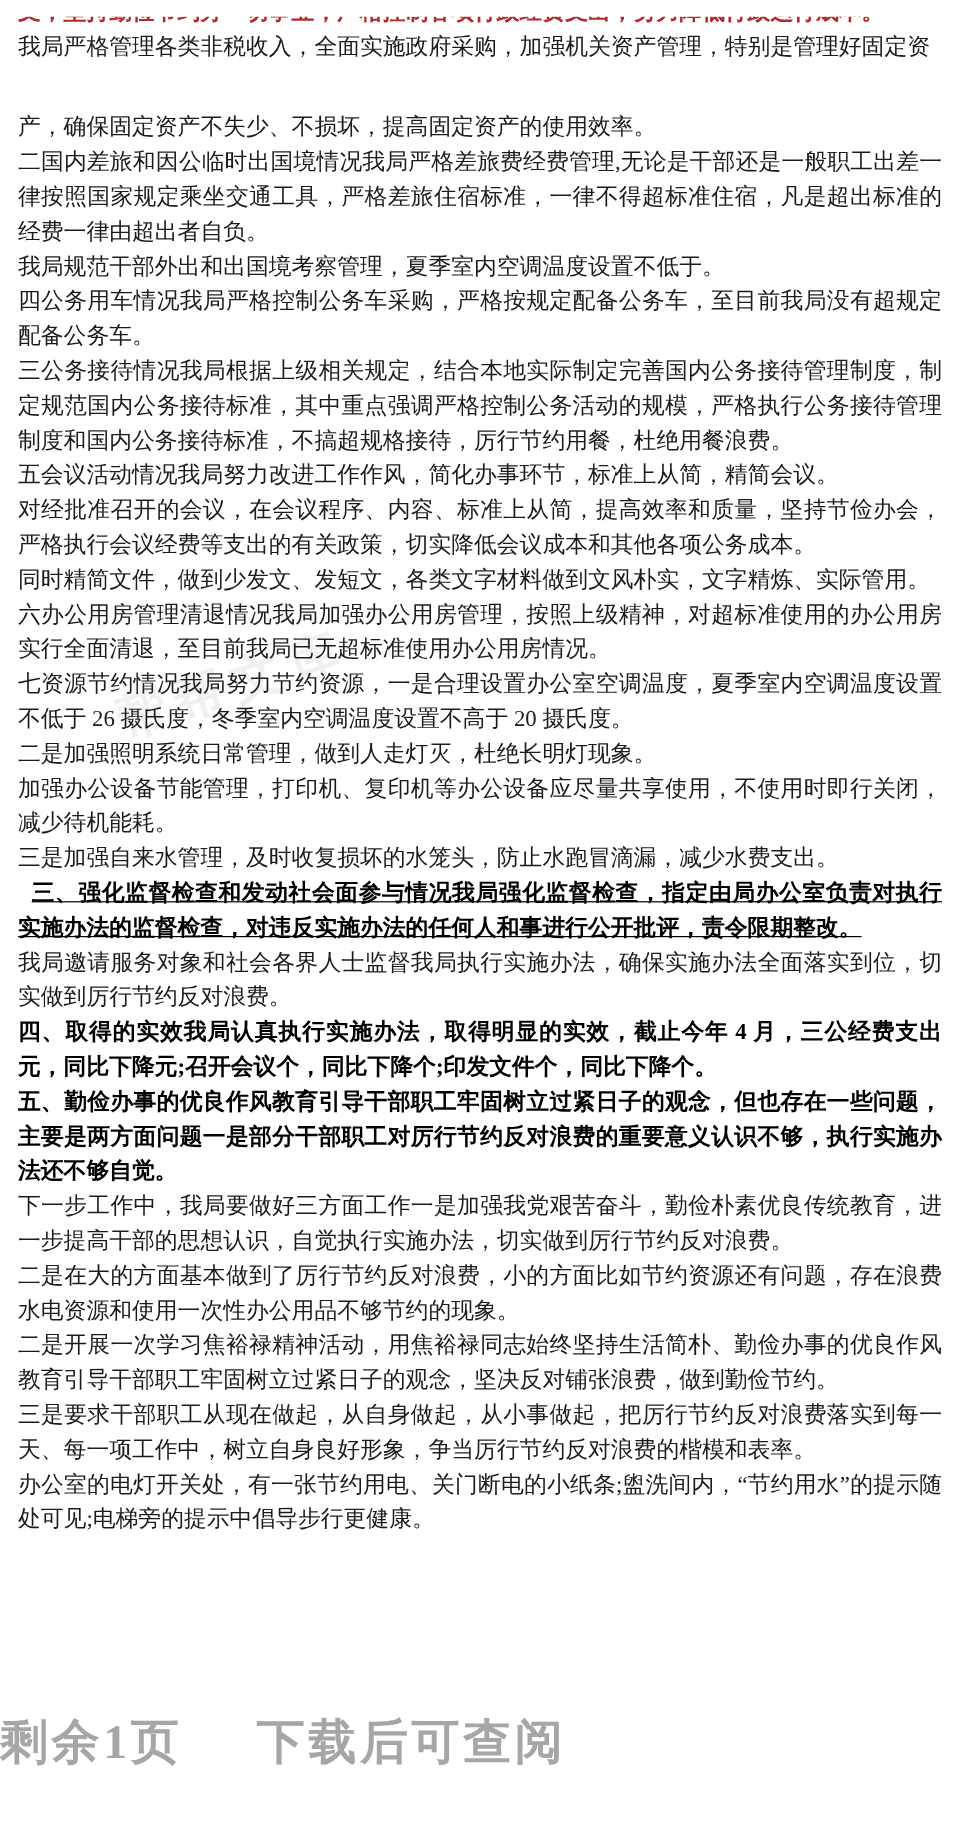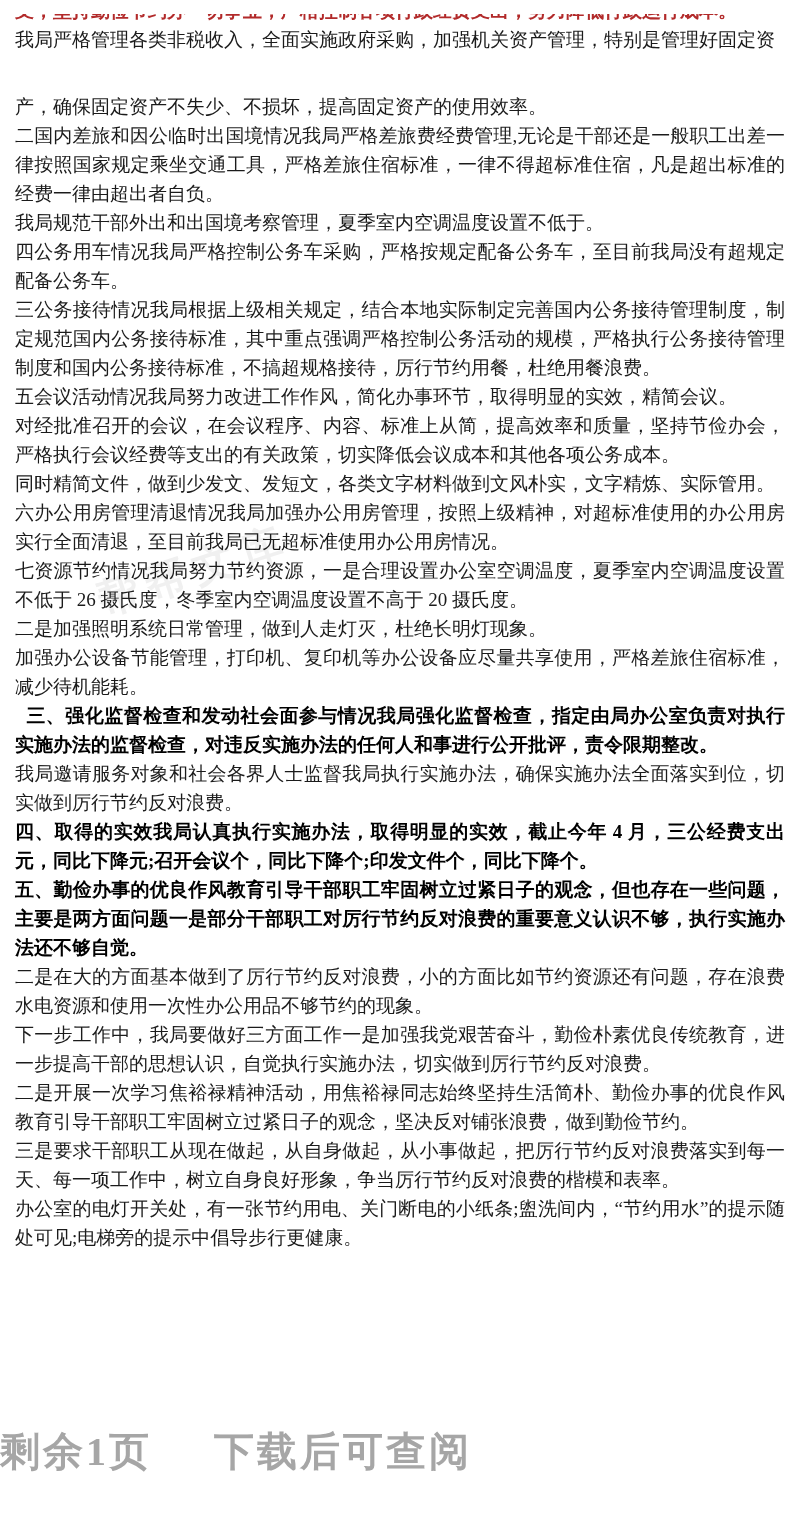--- a/index.html
+++ b/index.html
@@ -6,21 +6,21 @@
   body{
     width:800px;height:1525px;background:#ffffff;position:relative;overflow:hidden;
     font-family:"Liberation Serif","DejaVu Serif",serif;
   }
   .doc{
     position:absolute;top:14px;left:15px;right:15px;
     color:#1b1b1b;font-size:19px;line-height:29px;text-align:justify;
   }
   .para{margin:0;word-break:break-all;}
   .bold{font-weight:bold;color:#000000;}
-  .indent{text-indent:0.6em;}
+  .indent{text-indent:0.6em;text-decoration:underline;}
   .clip{height:11px;overflow:hidden;}
   .clip span{display:block;margin-top:-18px;line-height:29px;color:#b22a2a;font-weight:bold;}
   .gap{height:38px;}
   .watermark{
     position:absolute;left:90px;top:575px;
     transform:rotate(-18deg);transform-origin:left top;
     font-size:42px;letter-spacing:8px;font-weight:bold;
     color:rgba(110,110,110,0.10);white-space:nowrap;pointer-events:none;
   }
   .footer{
@@ -39,33 +39,34 @@
     <span>支，坚持勤俭节约办一切事业，严格控制各项行政经费支出，努力降低行政运行成本。</span>
   </div>
 
   <p class="para">我局严格管理各类非税收入，全面实施政府采购，加强机关资产管理，特别是管理好固定资</p>
   <div class="gap"></div>
   <p class="para">产，确保固定资产不失少、不损坏，提高固定资产的使用效率。</p>
   <p class="para">二国内差旅和因公临时出国境情况我局严格差旅费经费管理,无论是干部还是一般职工出差一律按照国家规定乘坐交通工具，严格差旅住宿标准，一律不得超标准住宿，凡是超出标准的经费一律由超出者自负。</p>
   <p class="para">我局规范干部外出和出国境考察管理，夏季室内空调温度设置不低于。</p>
   <p class="para">四公务用车情况我局严格控制公务车采购，严格按规定配备公务车，至目前我局没有超规定配备公务车。</p>
   <p class="para">三公务接待情况我局根据上级相关规定，结合本地实际制定完善国内公务接待管理制度，制定规范国内公务接待标准，其中重点强调严格控制公务活动的规模，严格执行公务接待管理制度和国内公务接待标准，不搞超规格接待，厉行节约用餐，杜绝用餐浪费。</p>
-  <p class="para">五会议活动情况我局努力改进工作作风，简化办事环节，取得明显的实效，精简会议。</p>
+  <p class="para">五会议活动情况我局努力改进工作作风，简化办事环节，标准上从简，精简会议。</p>
   <p class="para">对经批准召开的会议，在会议程序、内容、标准上从简，提高效率和质量，坚持节俭办会，严格执行会议经费等支出的有关政策，切实降低会议成本和其他各项公务成本。</p>
   <p class="para">同时精简文件，做到少发文、发短文，各类文字材料做到文风朴实，文字精炼、实际管用。</p>
   <p class="para">六办公用房管理清退情况我局加强办公用房管理，按照上级精神，对超标准使用的办公用房实行全面清退，至目前我局已无超标准使用办公用房情况。</p>
   <p class="para">七资源节约情况我局努力节约资源，一是合理设置办公室空调温度，夏季室内空调温度设置不低于 26 摄氏度，冬季室内空调温度设置不高于 20 摄氏度。</p>
   <p class="para">二是加强照明系统日常管理，做到人走灯灭，杜绝长明灯现象。</p>
-  <p class="para">加强办公设备节能管理，打印机、复印机等办公设备应尽量共享使用，严格差旅住宿标准，减少待机能耗。</p>
+  <p class="para">加强办公设备节能管理，打印机、复印机等办公设备应尽量共享使用，不使用时即行关闭，减少待机能耗。</p>
+  <p class="para">三是加强自来水管理，及时收复损坏的水笼头，防止水跑冒滴漏，减少水费支出。</p>
   <p class="para bold indent">三、强化监督检查和发动社会面参与情况我局强化监督检查，指定由局办公室负责对执行实施办法的监督检查，对违反实施办法的任何人和事进行公开批评，责令限期整改。</p>
   <p class="para">我局邀请服务对象和社会各界人士监督我局执行实施办法，确保实施办法全面落实到位，切实做到厉行节约反对浪费。</p>
   <p class="para bold">四、取得的实效我局认真执行实施办法，取得明显的实效，截止今年 4 月，三公经费支出元，同比下降元;召开会议个，同比下降个;印发文件个，同比下降个。</p>
   <p class="para bold">五、勤俭办事的优良作风教育引导干部职工牢固树立过紧日子的观念，但也存在一些问题，主要是两方面问题一是部分干部职工对厉行节约反对浪费的重要意义认识不够，执行实施办法还不够自觉。</p>
+  <p class="para">下一步工作中，我局要做好三方面工作一是加强我党艰苦奋斗，勤俭朴素优良传统教育，进一步提高干部的思想认识，自觉执行实施办法，切实做到厉行节约反对浪费。</p>
   <p class="para">二是在大的方面基本做到了厉行节约反对浪费，小的方面比如节约资源还有问题，存在浪费水电资源和使用一次性办公用品不够节约的现象。</p>
-  <p class="para">下一步工作中，我局要做好三方面工作一是加强我党艰苦奋斗，勤俭朴素优良传统教育，进一步提高干部的思想认识，自觉执行实施办法，切实做到厉行节约反对浪费。</p>
   <p class="para">二是开展一次学习焦裕禄精神活动，用焦裕禄同志始终坚持生活简朴、勤俭办事的优良作风教育引导干部职工牢固树立过紧日子的观念，坚决反对铺张浪费，做到勤俭节约。</p>
   <p class="para">三是要求干部职工从现在做起，从自身做起，从小事做起，把厉行节约反对浪费落实到每一天、每一项工作中，树立自身良好形象，争当厉行节约反对浪费的楷模和表率。</p>
   <p class="para">办公室的电灯开关处，有一张节约用电、关门断电的小纸条;盥洗间内，“节约用水”的提示随处可见;电梯旁的提示中倡导步行更健康。</p>
 </div>
 
 <div class="footer">
   <span>剩余1页</span><span class="fgap"></span><span>下载后可查阅</span>
 </div>
 
 </body></html>

